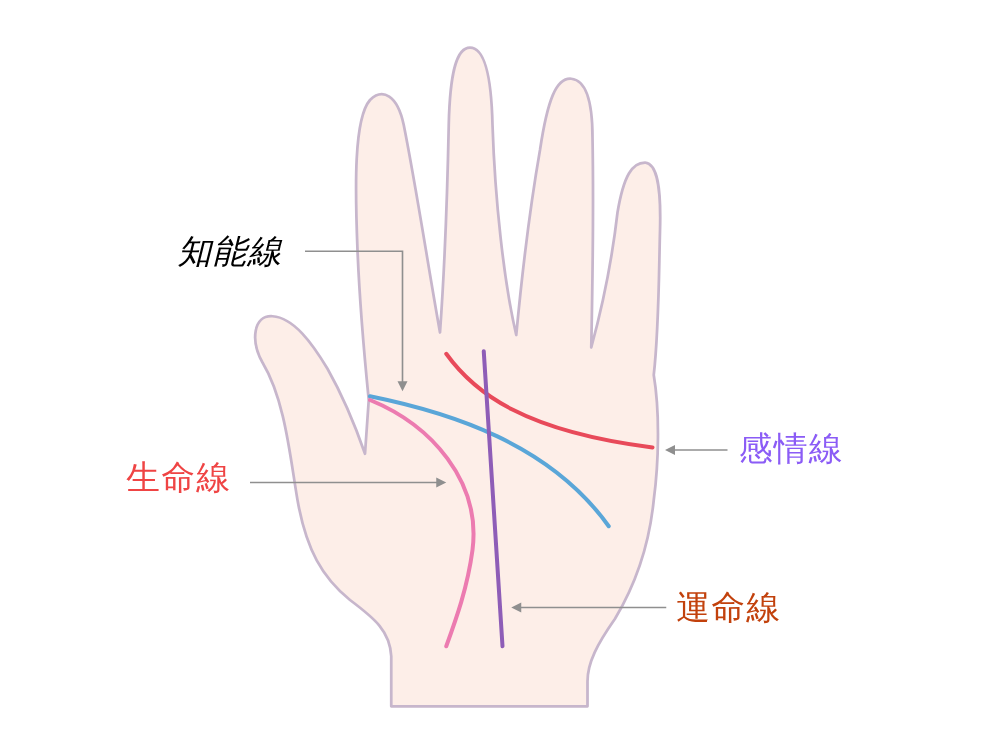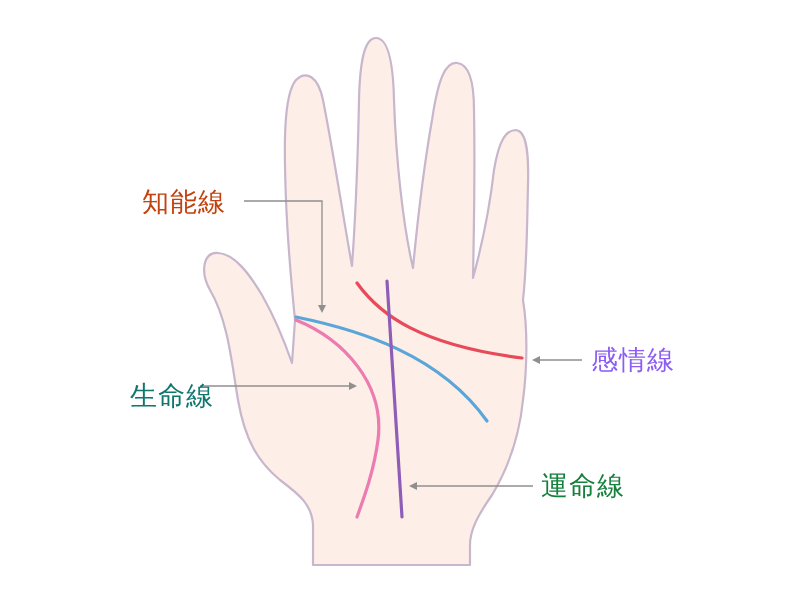--- a/index.html
+++ b/index.html
@@ -84,19 +84,19 @@
     <line x1="539" y1="360" x2="582" y2="360"></line>
   </g>
   <polygon fill="#8f8f8f" points="540,356 540,364 532,360"></polygon>
 
   <g stroke="#8f8f8f" stroke-width="1.3" fill="none">
     <line x1="416" y1="486" x2="533" y2="486"></line>
   </g>
   <polygon fill="#8f8f8f" points="417,482 417,490 409,486"></polygon>
 </svg>
 
-<div class="label" style="left:142px; top:188px; color:#c2410c;">知能線</div>
+<div class="label" style="left:142px; top:188px; color:#000000;font-style:italic;">知能線</div>
 
-<div class="label" style="left:101px; top:382px; color:#0f766e;margin-left:29px;">生命線</div>
+<div class="label" style="left:101px; top:369px; color:#ef4444;">生命線</div>
 
 <div class="label" style="left:591px; top:346px; color:#8b5cf6;">感情線</div>
 
-<div class="label" style="left:541px; top:473px; color:#15803d;font-family:Liberation Serif, serif;">運命線</div>
+<div class="label" style="left:541px; top:473px; color:#c2410c;">運命線</div>
 
 </body></html>

